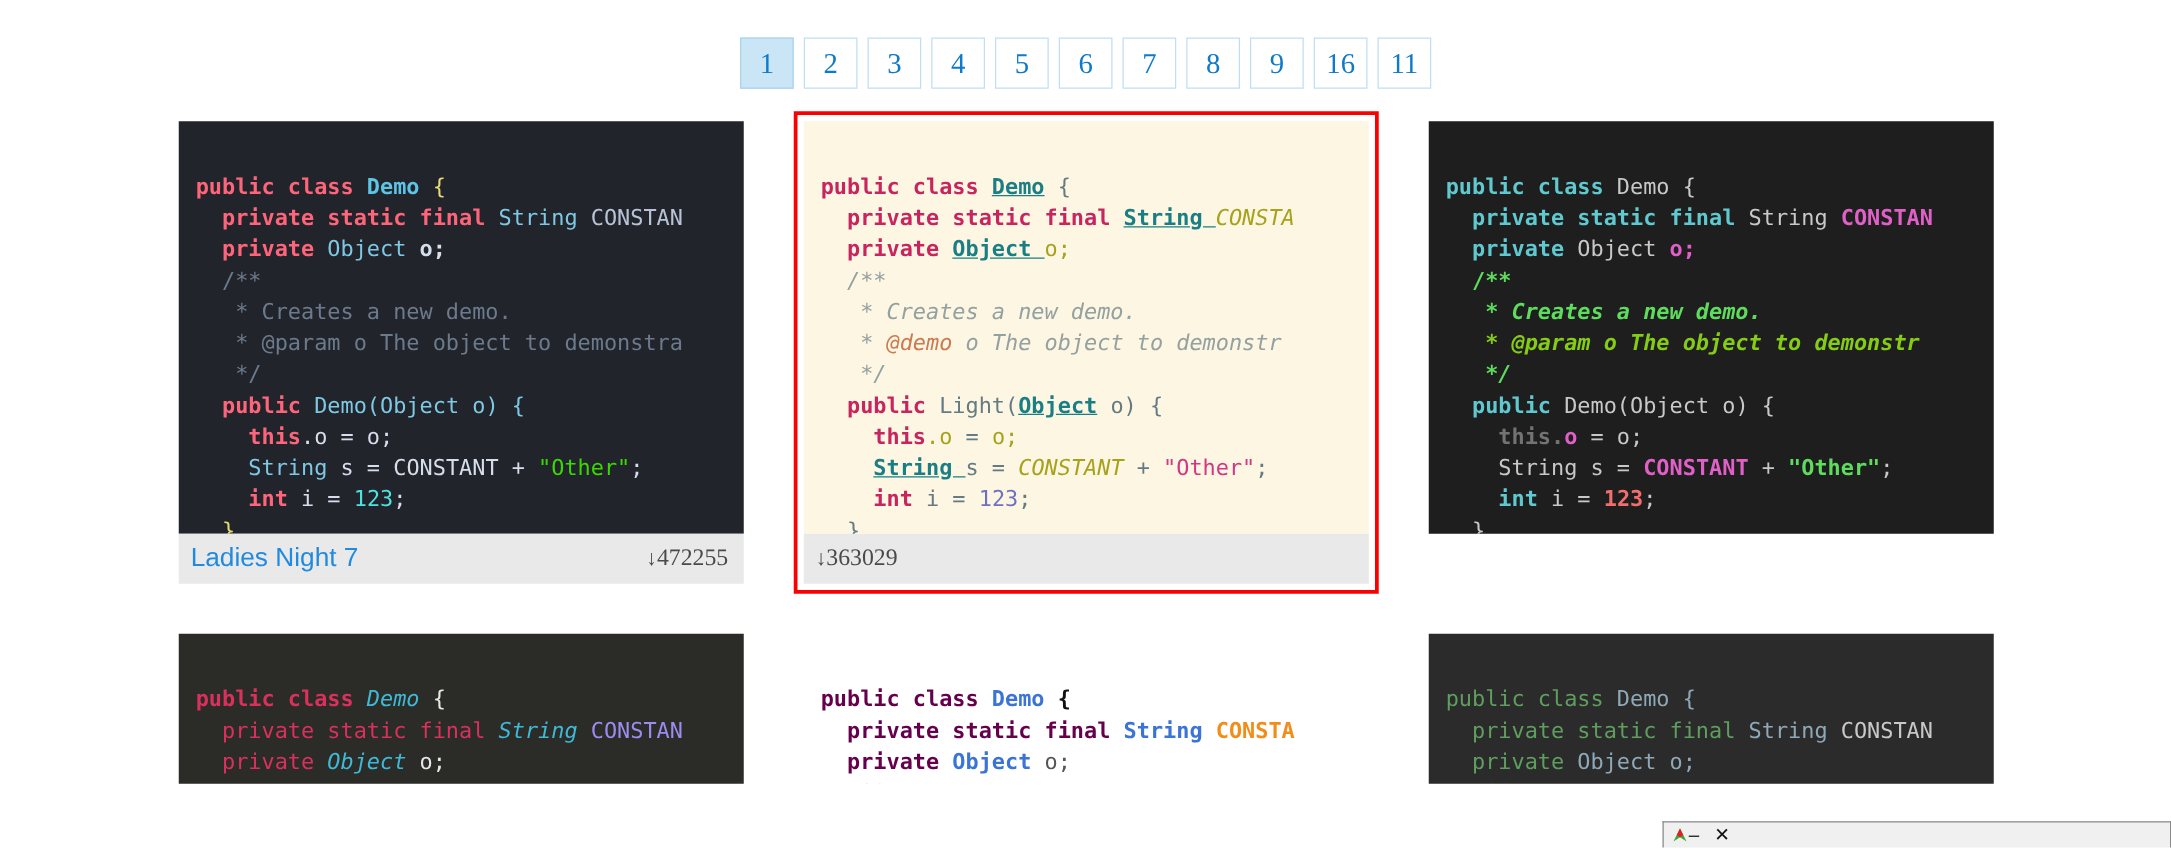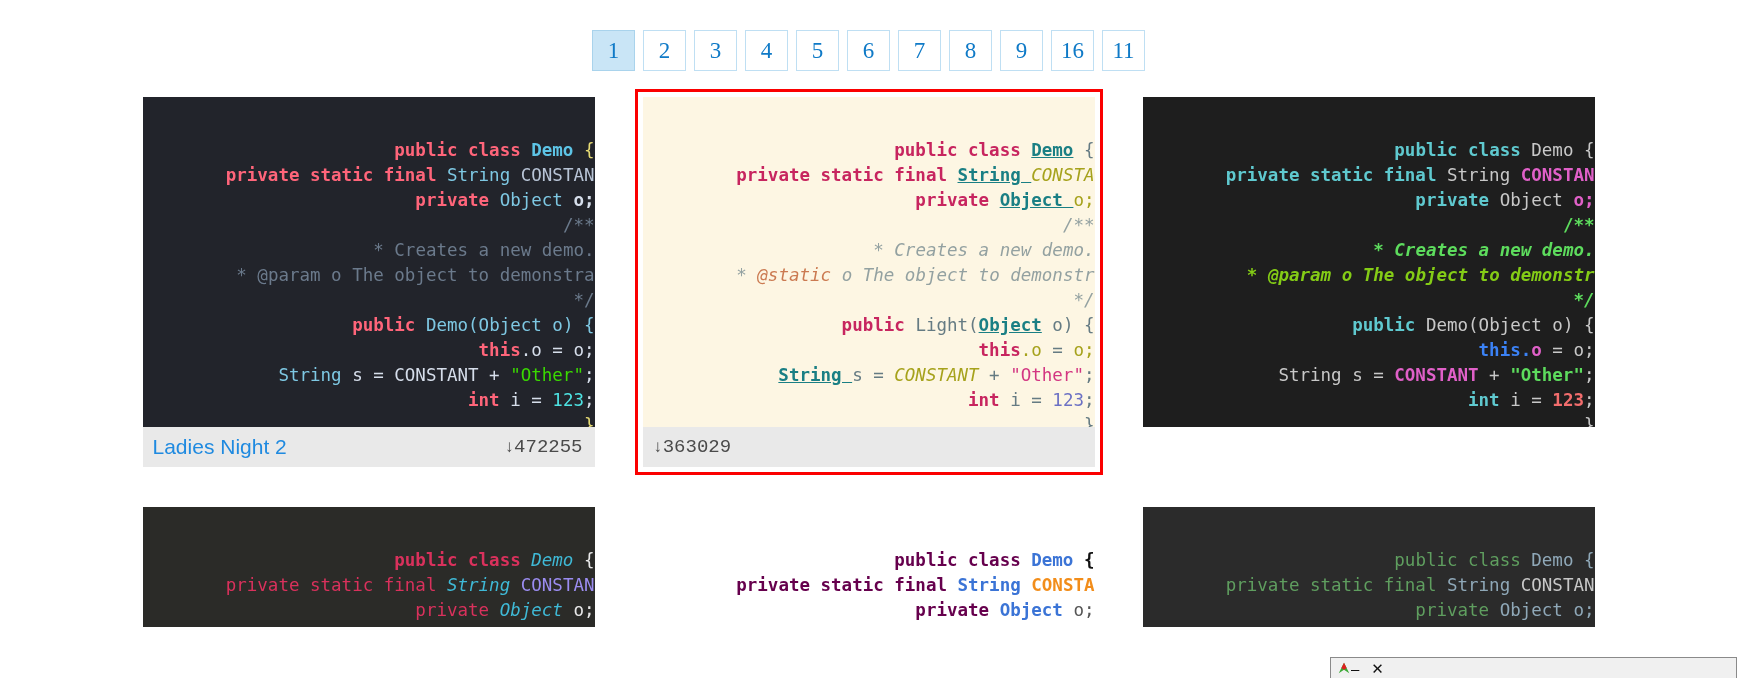--- a/index.html
+++ b/index.html
@@ -57,42 +57,41 @@
     background: #ffffff;
   }
   .code {
     height: 330px;
     overflow: hidden;
     padding: 16px 0 0 14px;
     font-family: "DejaVu Sans Mono", monospace;
     font-size: 17.5px;
     line-height: 25px;
     white-space: pre;
-    text-align: right;
   }
   .card.short .code { height: 120px; padding-bottom: 0; }
   .footer {
     background: #e9e9e9;
     height: 40px;
     display: flex;
     align-items: center;
     justify-content: space-between;
     padding: 0 12px 0 10px;
   }
   .theme-name {
     font-size: 21px;
     color: #1f8ae0;
     cursor: pointer;
   }
   .theme-name.visited { color: #a819d0; }
   .dl {
     font-size: 19px;
     color: #4a4a4a;
     white-space: nowrap;
-    font-family: Liberation Mono, monospace;
+    font-family: Liberation Serif, serif;
   }
   .dl .arrow { font-size: 17px; }
 
   
   .b  { font-weight: bold; }
   .i  { font-style: italic; }
   .u  { text-decoration: underline; }
 
   
   .fsc {
@@ -149,33 +148,33 @@
 <span style="color:#6b7a8c">   */</span>
 <span>  </span><span style="color:#ff657a" class="b">public </span><span style="color:#7ec8e3">Demo(Object o) {</span>
 <span>    </span><span style="color:#ff657a" class="b">this</span><span style="color:#d6deeb">.o = o;</span>
 <span>    </span><span style="color:#7ec8e3">String </span><span style="color:#d6deeb">s = CONSTANT + </span><span style="color:#3ad900">"Other"</span><span style="color:#d6deeb">;</span>
 <span>    </span><span style="color:#ff657a" class="b">int </span><span style="color:#d6deeb">i = </span><span style="color:#4ee3e3">123</span><span style="color:#d6deeb">;</span>
 <span style="color:#e6db74">  }</span>
 
 
     </div>
     <div class="footer">
-      <span class="theme-name">Ladies Night 2</span>
+      <span class="theme-name">Ladies Night 7</span>
       <span class="dl"><span class="arrow">↓</span><span>472255</span></span>
     </div>
   </div>
 
   <div class="card selected">
     <div class="code" style="background:#fdf6e3;color:#657b83;">
 <span style="color:#c7255f" class="b">public class </span><span style="color:#1a7f84" class="b u">Demo</span><span style="color:#657b83"> {</span>
 <span>  </span><span style="color:#c7255f" class="b">private static final </span><span style="color:#1a7f84" class="b u">String </span><span style="color:#a6a21c" class="i">CONSTA</span>
 <span>  </span><span style="color:#c7255f" class="b">private </span><span style="color:#1a7f84" class="b u">Object </span><span style="color:#a6a21c">o;</span>
 <span style="color:#93a1a1" class="i">  /**</span>
 <span style="color:#93a1a1" class="i">   * Creates a new demo.</span>
-<span style="color:#93a1a1" class="i">   * <span style="color:#cb7a51">@static</span> o The object to demonstr</span>
+<span style="color:#93a1a1" class="i">   * <span style="color:#cb7a51">@demo</span> o The object to demonstr</span>
 <span style="color:#93a1a1" class="i">   */</span>
 <span>  </span><span style="color:#c7255f" class="b">public </span><span style="color:#657b83">Light(</span><span style="color:#1a7f84" class="b u">Object</span><span style="color:#657b83"> o) {</span>
 <span>    </span><span style="color:#c7255f" class="b">this</span><span style="color:#a6a21c">.o</span><span style="color:#657b83"> = </span><span style="color:#a6a21c">o;</span>
 <span>    </span><span style="color:#1a7f84" class="b u">String </span><span style="color:#657b83">s = </span><span style="color:#a6a21c" class="i">CONSTANT</span><span style="color:#657b83"> + </span><span style="color:#d33682">"Other"</span><span style="color:#657b83">;</span>
 <span>    </span><span style="color:#c7255f" class="b">int </span><span style="color:#657b83">i = </span><span style="color:#6c71c4">123</span><span style="color:#657b83">;</span>
 <span style="color:#657b83">  }</span>
 
 
     </div>
     <div class="footer">
@@ -186,21 +185,21 @@
   <div class="card">
     <div class="code" style="background:#1e1e1e;color:#cfcfcf;">
 <span style="color:#5fc9cf" class="b">public class </span><span style="color:#c8c8c8">Demo {</span>
 <span>  </span><span style="color:#5fc9cf" class="b">private static final </span><span style="color:#c8c8c8">String </span><span style="color:#e060c8" class="b">CONSTAN</span>
 <span>  </span><span style="color:#5fc9cf" class="b">private </span><span style="color:#c8c8c8">Object </span><span style="color:#e060c8" class="b">o;</span>
 <span style="color:#5ddc5d" class="b">  /**</span>
 <span style="color:#5ddc5d" class="b i">   * Creates a new demo.</span>
 <span style="color:#84cc16" class="b i">   * @param o The object to demonstr</span>
 <span style="color:#5ddc5d" class="b i">   */</span>
 <span>  </span><span style="color:#5fc9cf" class="b">public </span><span style="color:#c8c8c8">Demo(Object o) {</span>
-<span>    </span><span style="color:#3b82f6" class="b">this.</span><span style="color:#e060c8" class="b">o</span><span style="color:#c8c8c8"> = o;</span>
+<span>    </span><span style="color:#737373" class="b">this.</span><span style="color:#e060c8" class="b">o</span><span style="color:#c8c8c8"> = o;</span>
 <span>    </span><span style="color:#c8c8c8">String s = </span><span style="color:#e060c8" class="b">CONSTANT</span><span style="color:#c8c8c8"> + </span><span style="color:#5ddc5d" class="b">"Other"</span><span style="color:#c8c8c8">;</span>
 <span>    </span><span style="color:#5fc9cf" class="b">int </span><span style="color:#c8c8c8">i = </span><span style="color:#f26d6d" class="b">123</span><span style="color:#c8c8c8">;</span>
 <span style="color:#c8c8c8">  }</span>
 
 
     </div>
   </div>
 
   <div class="card short">
     <div class="code" style="background:#2b2b28;color:#cfcfcf;">

